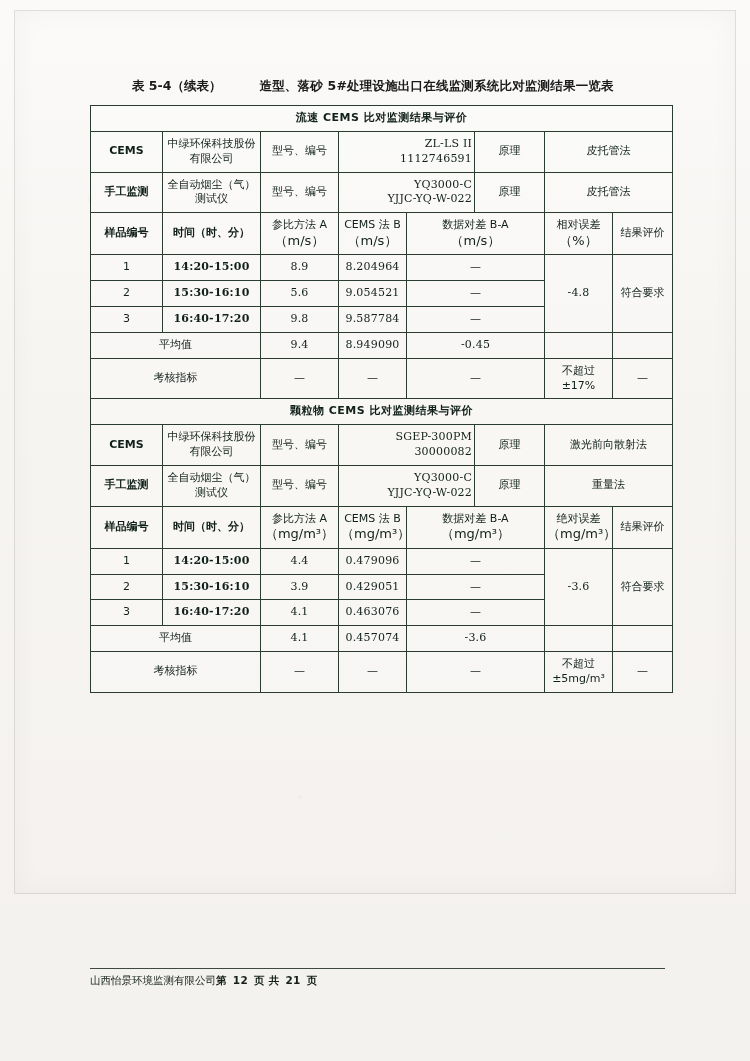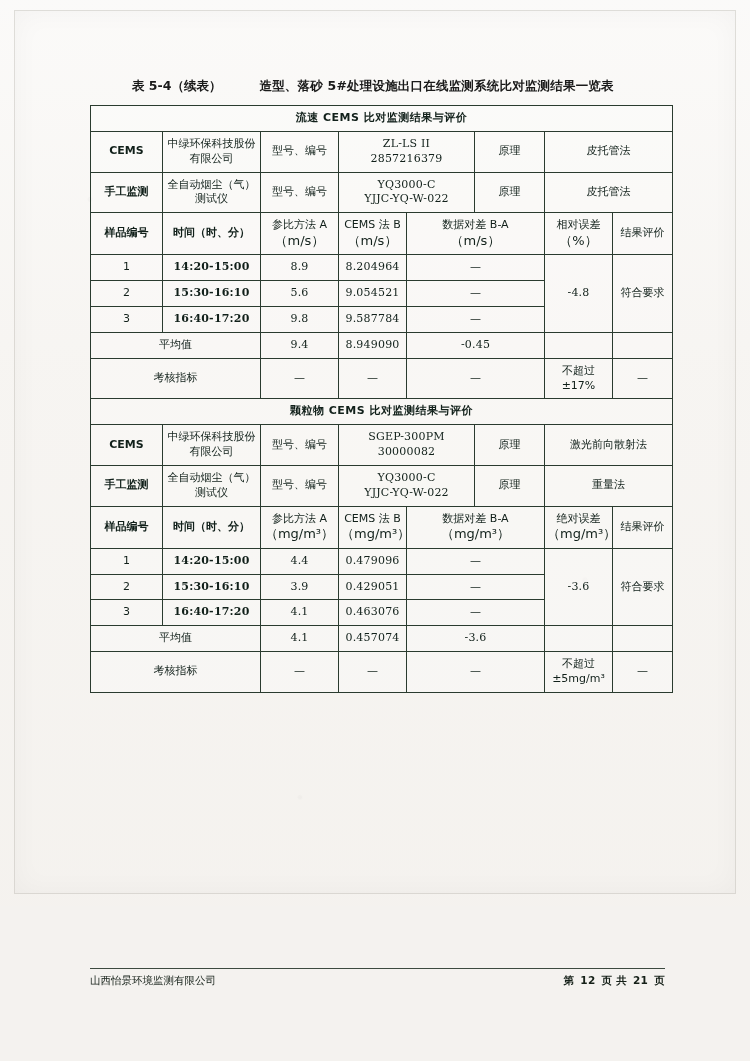--- a/index.html
+++ b/index.html
@@ -82,30 +82,30 @@
   }
   .mono {
     font-family: "DejaVu Serif", "Liberation Serif", serif;
     letter-spacing: 0.2px;
   }
   .dash {
     font-size: 12px;
   }
   .two-line span {
     display: block;
+    text-align: right;
   }
   .footer {
     position: absolute;
     left: 90px;
     right: 85px;
     top: 968px;
     border-top: 1px solid #3c4a3f;
     padding-top: 5px;
     display: flex;
-    justify-content: space-between;
     font-size: 10.5px;
     color: #152018;
   }
   .footer .pg {
     font-weight: bold;
     letter-spacing: 0.3px;
   }
   .footer .pg .num {
     padding: 0 2px;
   }
@@ -148,21 +148,21 @@
 
         <tr>
           <td class="section" colspan="8">流速 CEMS 比对监测结果与评价</td>
         </tr>
         <tr>
           <td class="bold">CEMS</td>
           <td>中绿环保科技股份有限公司</td>
           <td>型号、编号</td>
           <td class="two-line" colspan="2">
             <span class="mono">ZL-LS II</span>
-            <span class="mono">2857216379</span>
+            <span class="mono">1112746591</span>
           </td>
           <td>原理</td>
           <td colspan="2">皮托管法</td>
         </tr>
         <tr>
           <td class="bold">手工监测</td>
           <td>全自动烟尘（气）测试仪</td>
           <td>型号、编号</td>
           <td class="two-line" colspan="2">
             <span class="mono">YQ3000-C</span>

